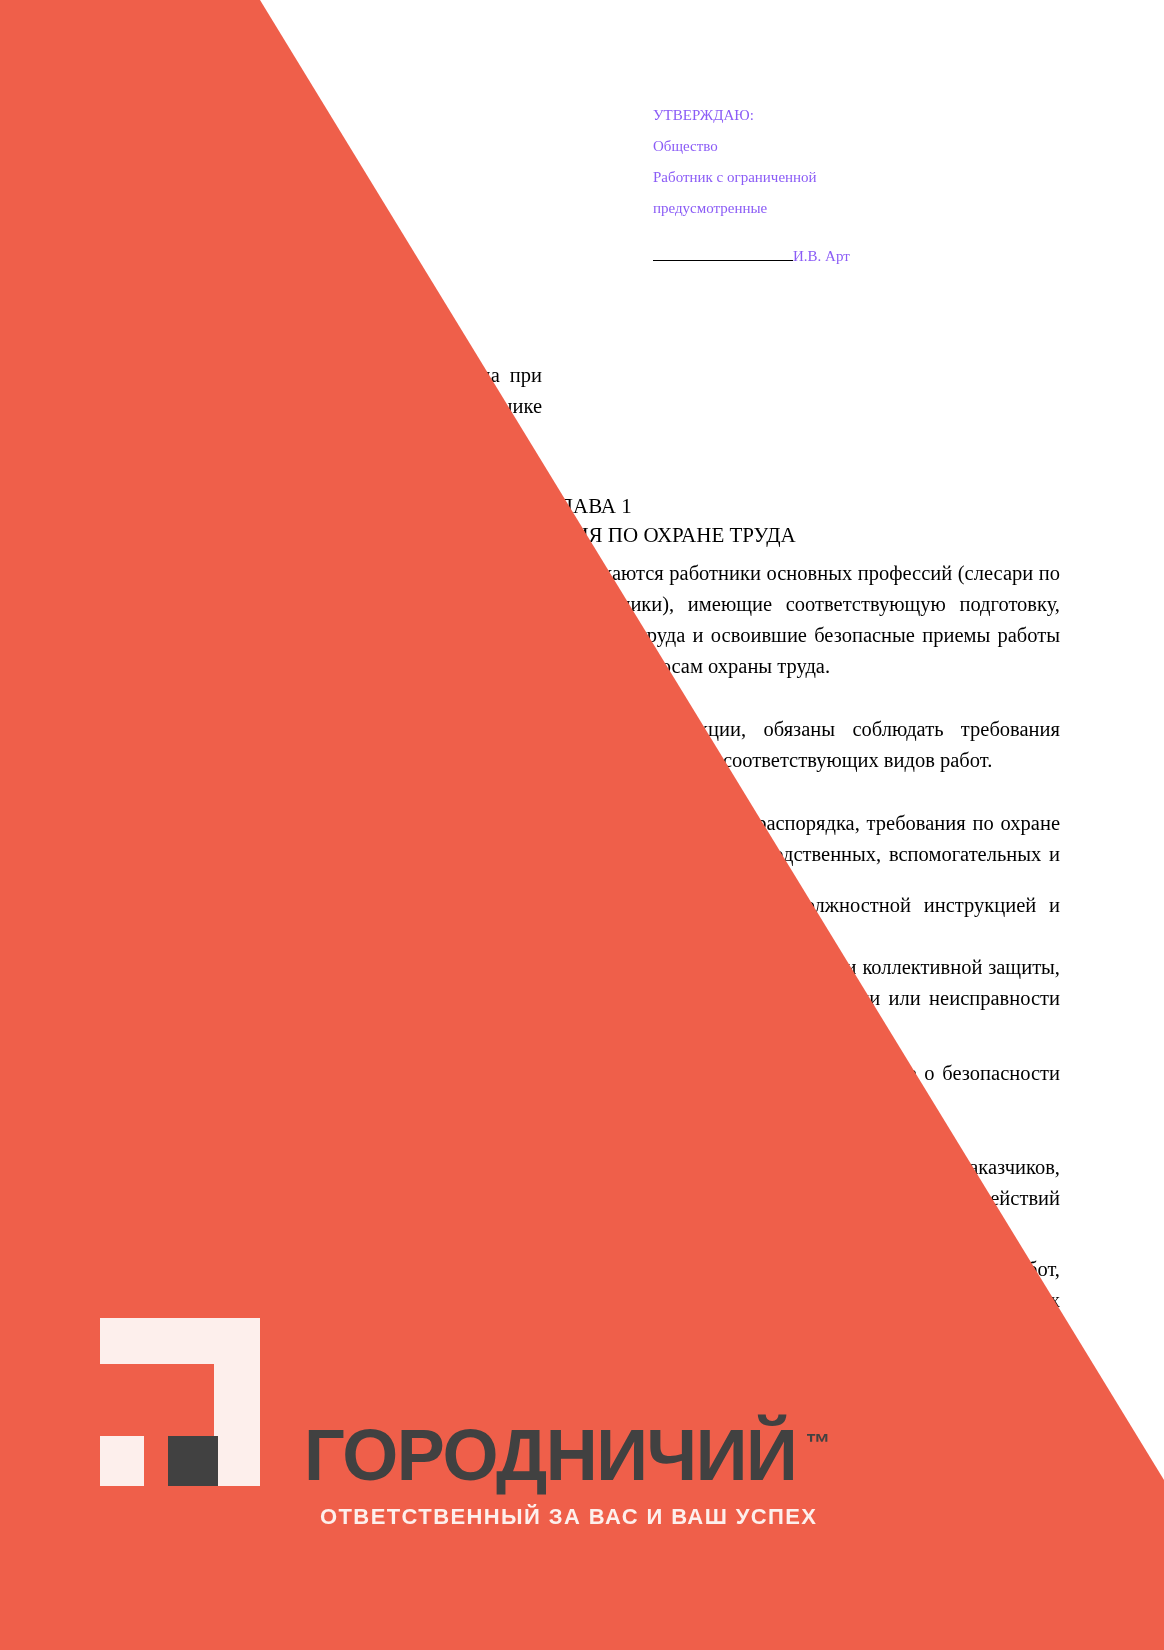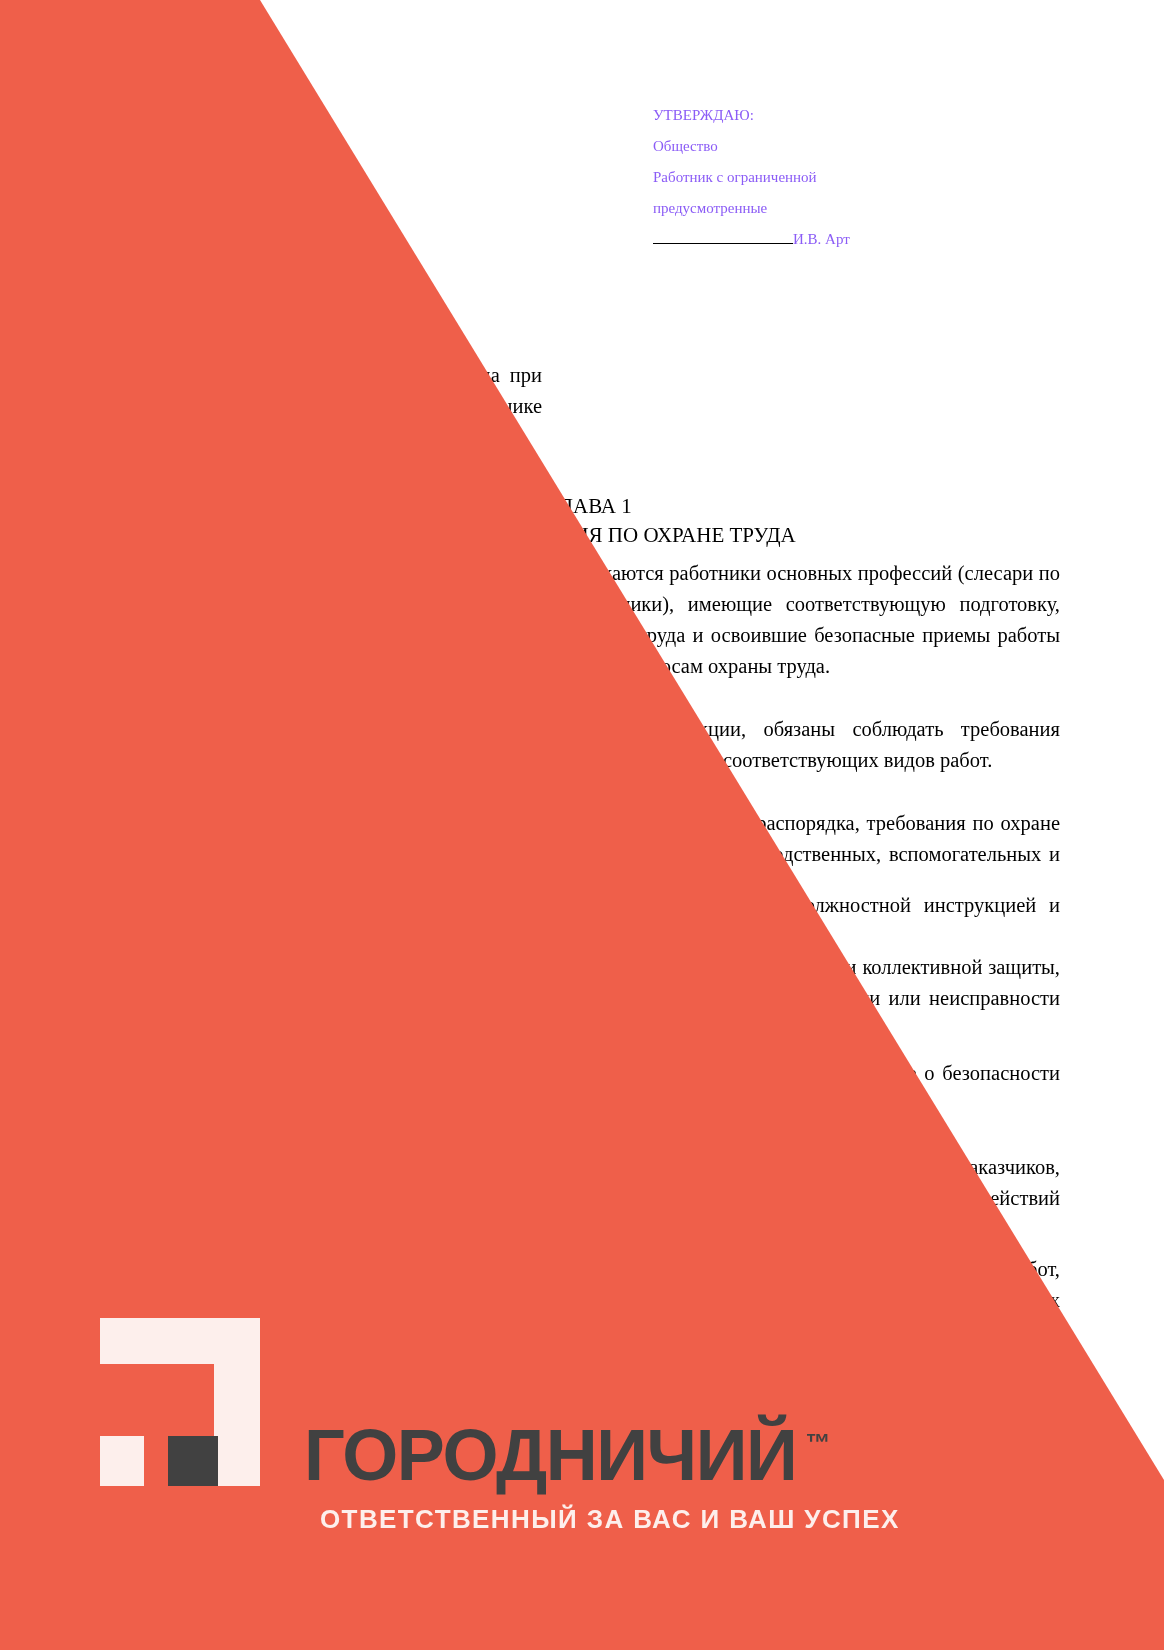--- a/index.html
+++ b/index.html
@@ -32,21 +32,21 @@
     font-family: "Liberation Serif", serif;
     font-size: 15px;
     line-height: 31px;
     color: #8b5cf6;
     white-space: nowrap;
   }
   #approval-left  { left: 160px; width: 470px; }
   #approval-right { left: 653px; width: 420px; }
 
   .sig-row {
-    margin-top: 0;
+    margin-top: 17px;
     white-space: nowrap;
   }
   .sig-line {
     display: inline-block;
     border-bottom: 1.6px solid #000;
     height: 1.05em;
     vertical-align: baseline;
   }
   .sig-line.w-left  { width: 120px; }
   .sig-line.w-right { width: 140px; }
@@ -148,21 +148,21 @@
     font-family: "Liberation Sans", sans-serif;
     font-weight: bold;
     font-size: 25px;
     color: #414141;
   }
   #logo-tagline {
     margin-top: 14px;
     margin-left: 220px;
     font-family: "Liberation Sans", sans-serif;
     font-weight: bold;
-    font-size: 26px;
+    font-size: 22px;
     letter-spacing: 1.4px;
     color: #FDEFEC;
     white-space: nowrap;
   }
 </style>
 </head>
 <body>
 
 <div id="page">
 

